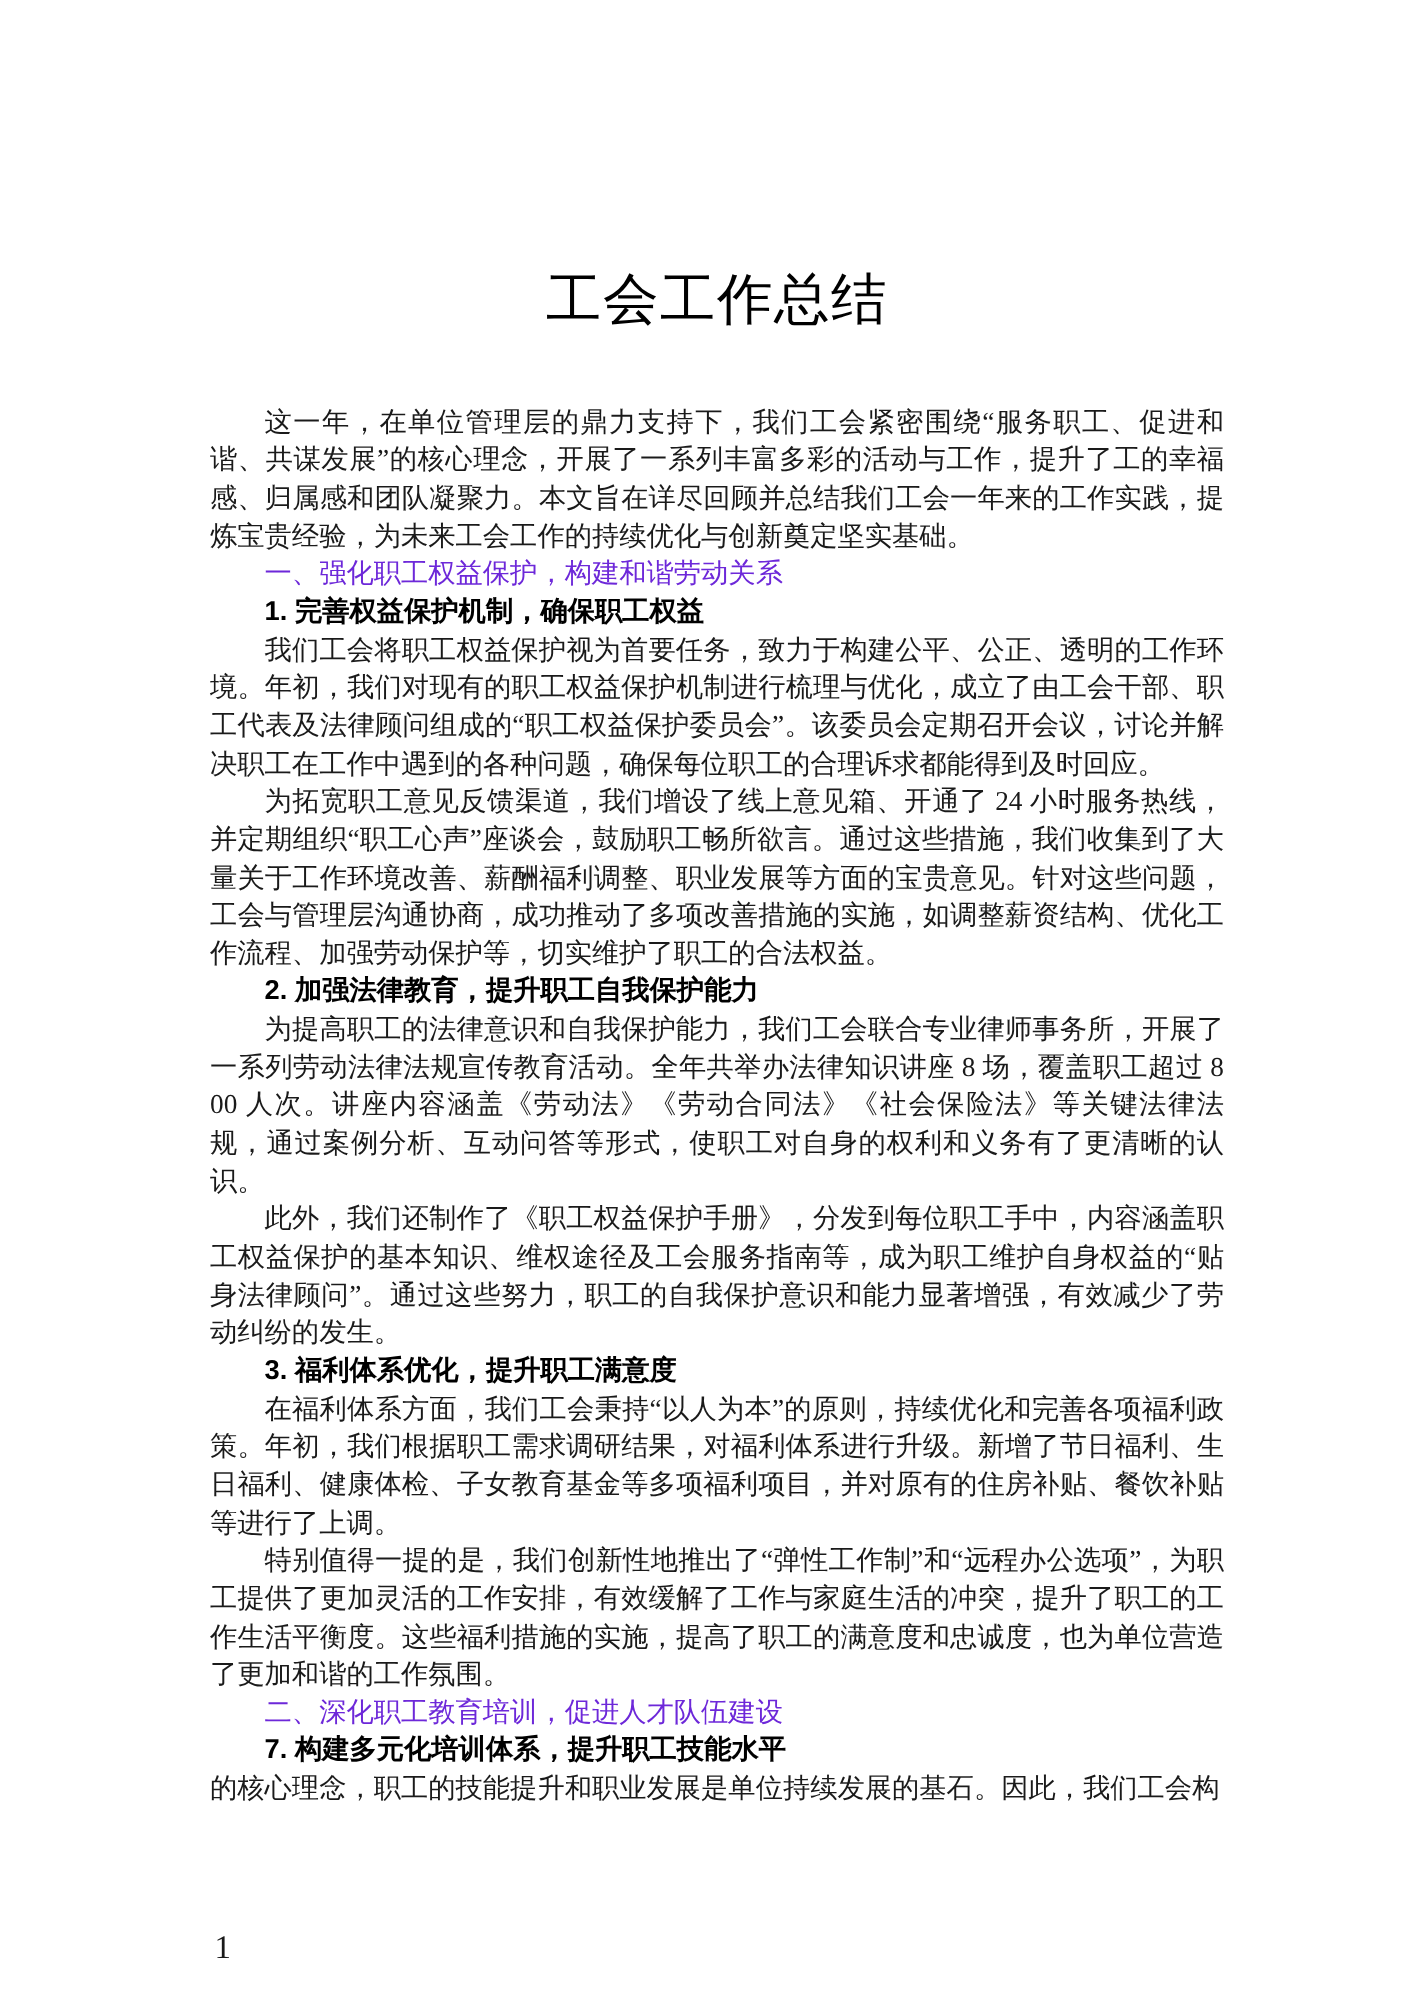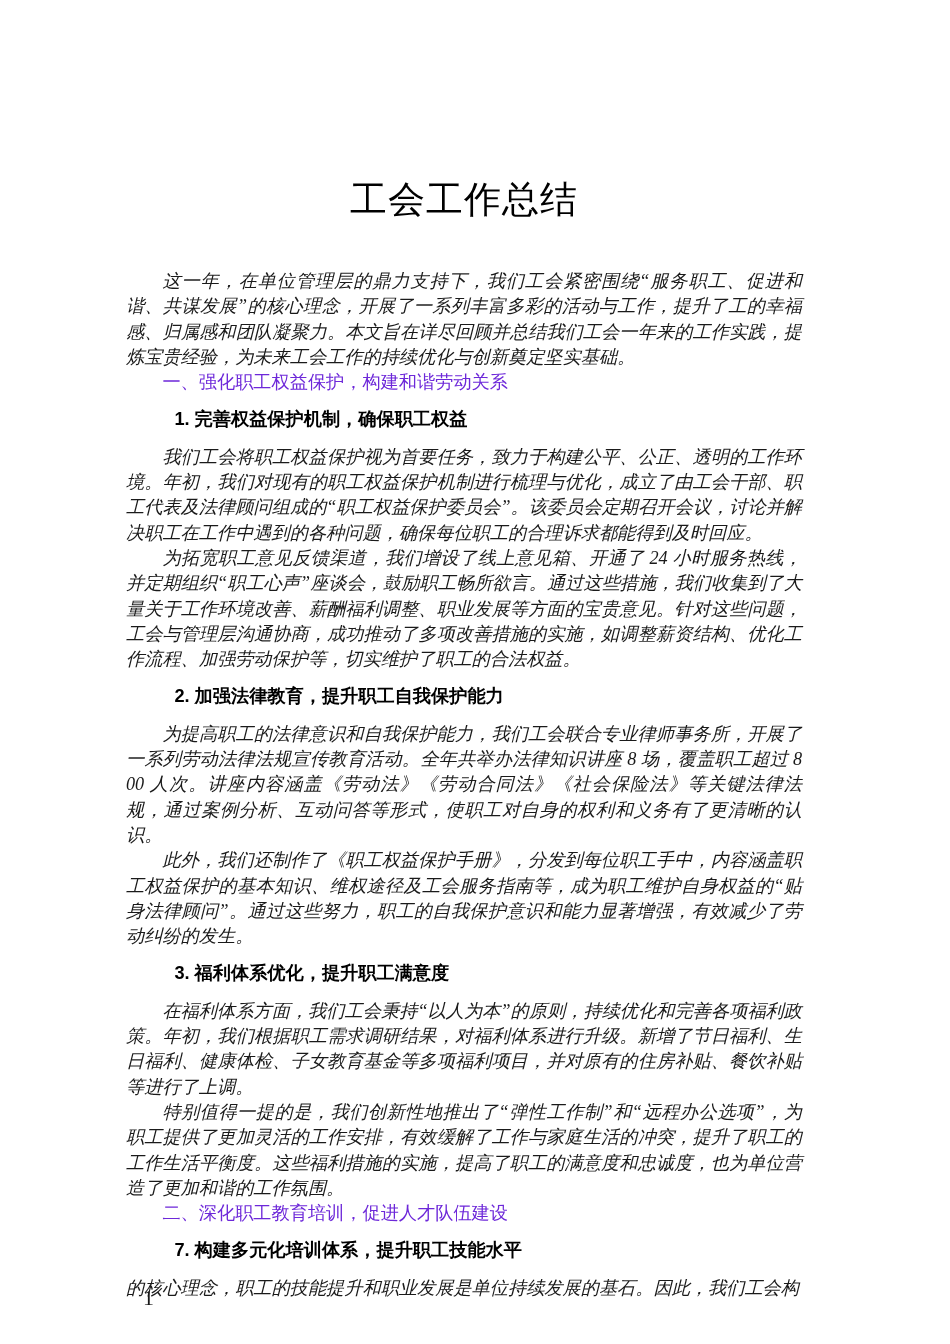--- a/index.html
+++ b/index.html
@@ -15,21 +15,21 @@
   .page {
     position: relative;
     width: 950px;
     height: 1344px;
     background: #ffffff;
     overflow: hidden;
     box-sizing: border-box;
   }
   .content {
     position: absolute;
-    left: 126px;
+    left: 140px;
     top: 175px;
     width: 676px;
   }
   .doc-title {
     font-family: "Liberation Sans", "DejaVu Sans", sans-serif;
     font-size: 37px;
     line-height: 50px;
     font-weight: 400;
     text-align: center;
     letter-spacing: 1px;
@@ -39,40 +39,39 @@
   p.body-text {
     font-family: "Liberation Serif", "DejaVu Serif", serif;
     font-size: 18.2px;
     line-height: 25.3px;
     margin: 0;
     text-align: justify;
     text-justify: inter-ideograph;
     text-indent: 2em;
     color: #1a1a1a;
     word-break: break-all;
-    font-style: italic;
   }
   p.body-text.noindent {
     text-indent: 0;
   }
   h2.heading-1 {
     font-family: "Liberation Sans", "DejaVu Sans", sans-serif;
     font-size: 18.2px;
     line-height: 25.3px;
     font-weight: 400;
     margin: 0;
     text-indent: 2em;
     color: #6d28d9;
   }
   h3.heading-2 {
     font-family: "Liberation Sans", "DejaVu Sans", sans-serif;
     font-size: 18.2px;
     line-height: 25.3px;
     font-weight: 700;
-    margin: 12px;
+    margin: 0;
     text-indent: 2em;
     color: #000000;
   }
   .page-number {
     position: absolute;
     left: 143px;
     bottom: 34px;
     font-family: "Liberation Serif", "DejaVu Serif", serif;
     font-size: 22px;
     line-height: 24px;

